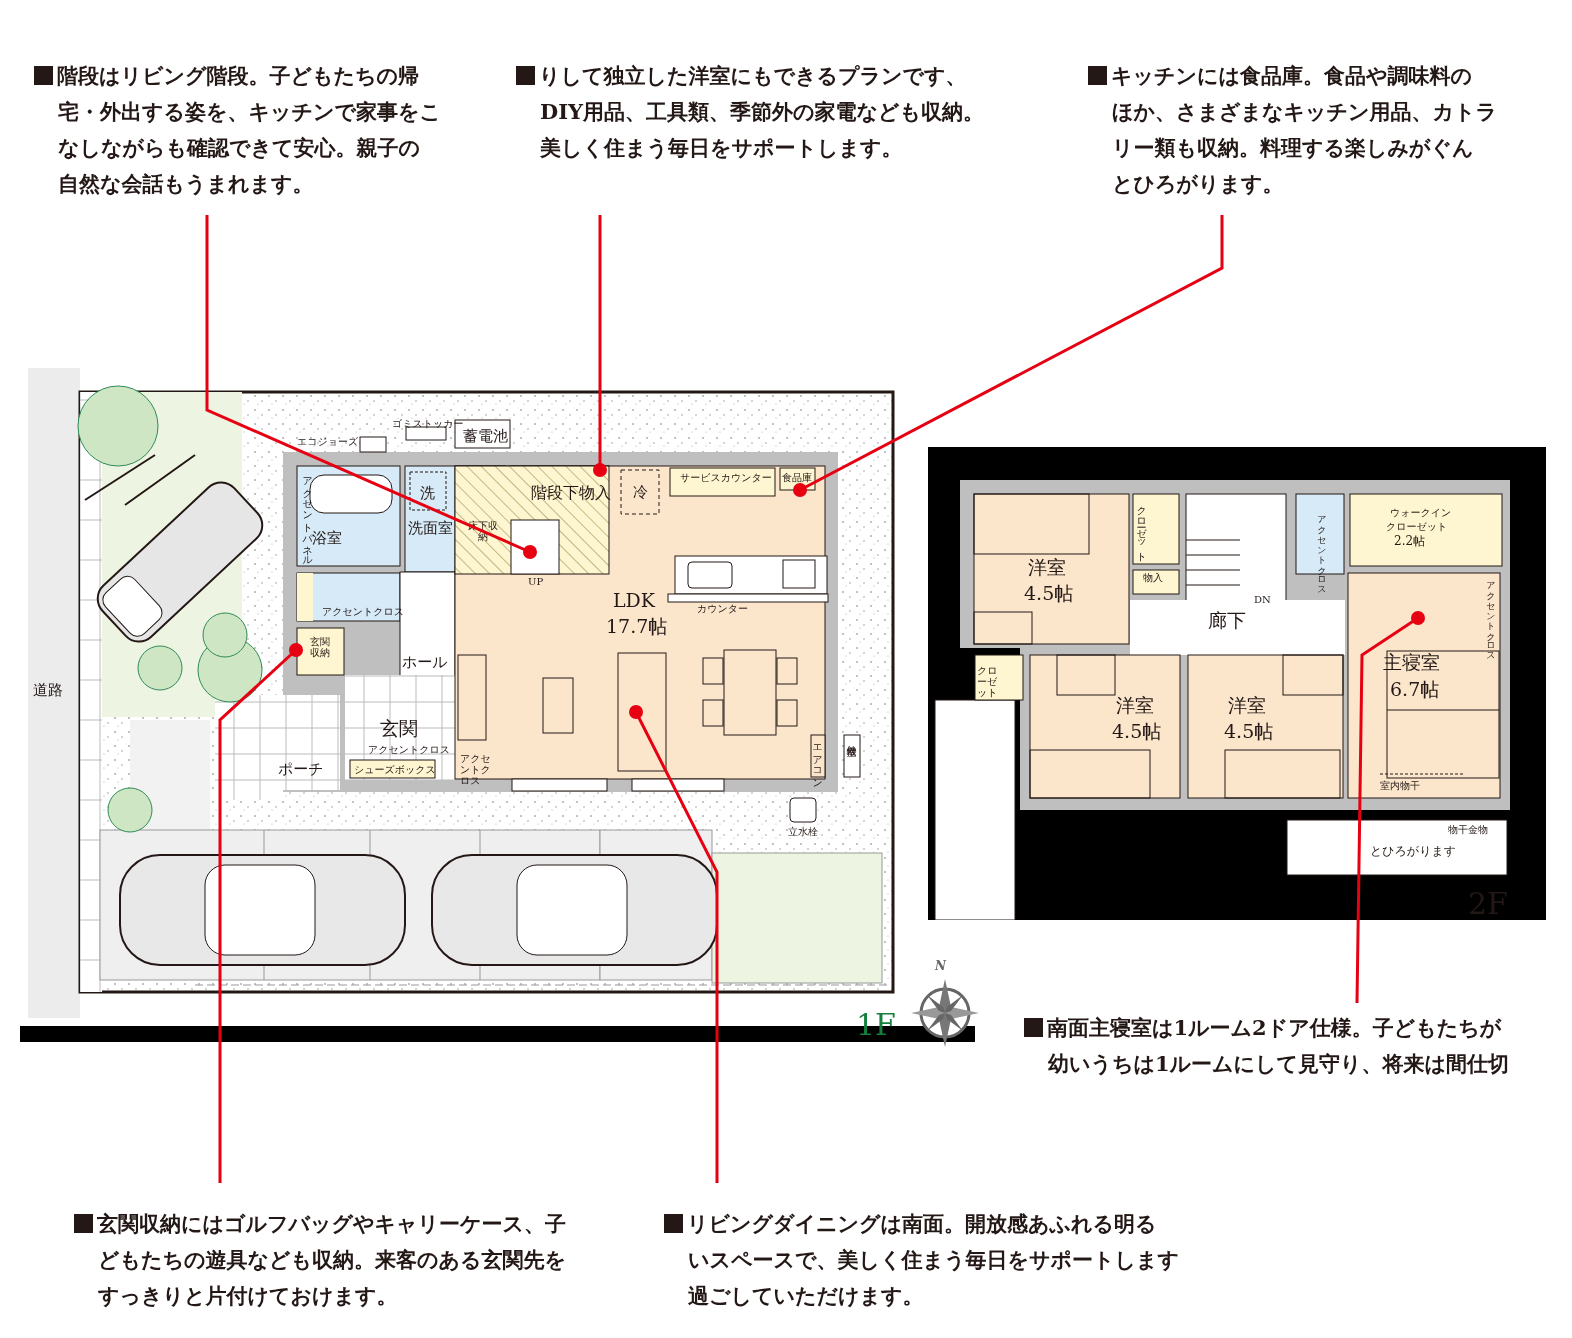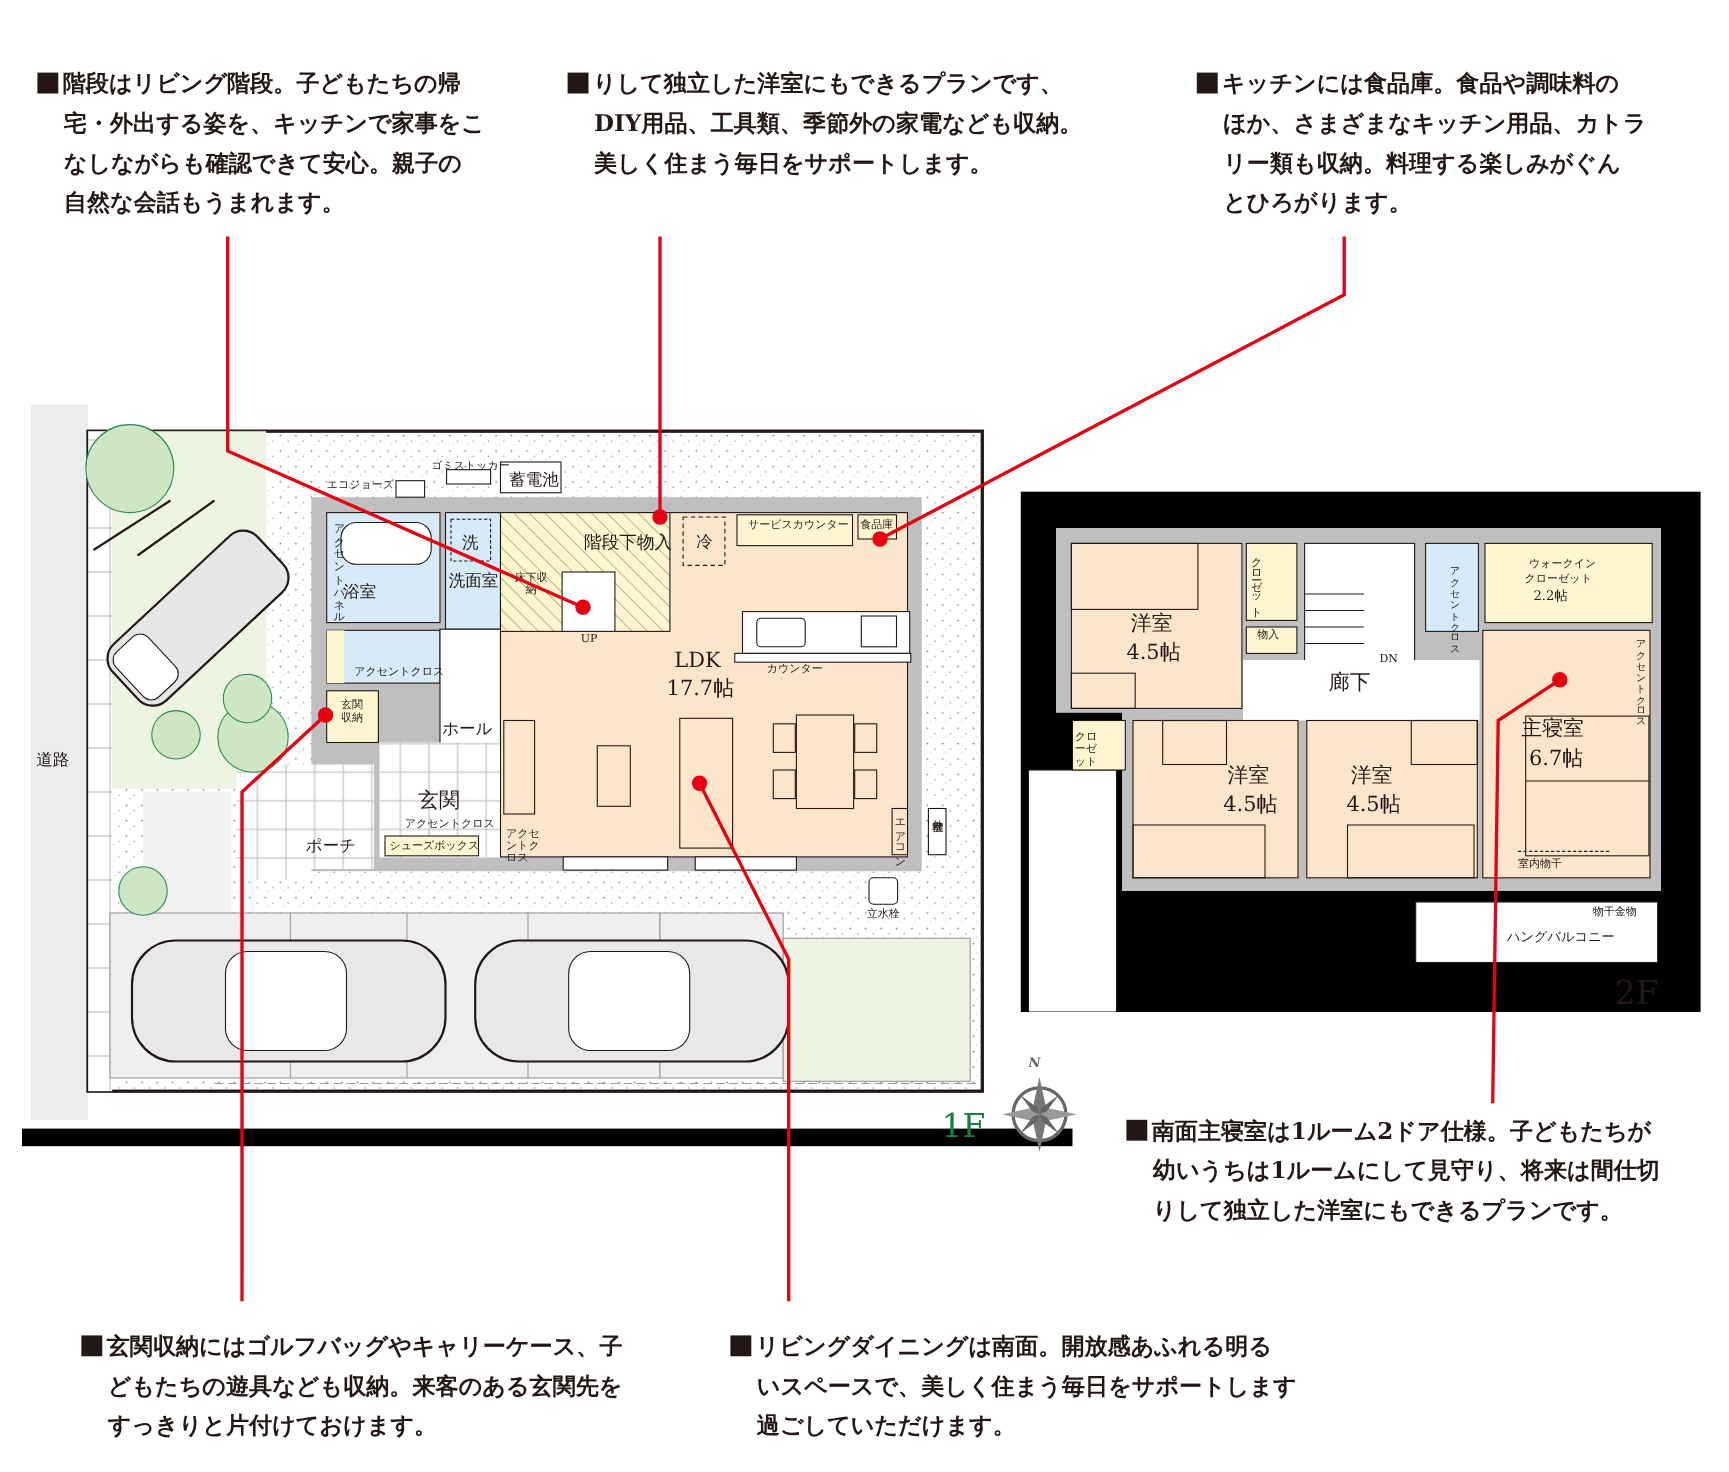--- a/index.html
+++ b/index.html
@@ -35,21 +35,20 @@
 <div class="note" style="left:1088px;top:58px;">
   <span class="line"><span class="sq"></span><span>キッチンには食品庫。食品や調味料の</span></span>
   <span class="line indent">ほか、さまざまなキッチン用品、カトラ</span>
   <span class="line indent">リー類も収納。料理する楽しみがぐん</span>
   <span class="line indent">とひろがります。</span>
 </div>
 
 <div class="note" style="left:1024px;top:1010px;">
   <span class="line"><span class="sq"></span><span>南面主寝室は1ルーム2ドア仕様。子どもたちが</span></span>
   <span class="line indent">幼いうちは1ルームにして見守り、将来は間仕切</span>
-  <span class="line indent">りして独立した洋室にもできるプランです。</span>
 </div>
 
 <div class="note" style="left:74px;top:1206px;">
   <span class="line"><span class="sq"></span><span>玄関収納にはゴルフバッグやキャリーケース、子</span></span>
   <span class="line indent">どもたちの遊具なども収納。来客のある玄関先を</span>
   <span class="line indent">すっきりと片付けておけます。</span>
 </div>
 
 <div class="note" style="left:664px;top:1206px;">
   <span class="line"><span class="sq"></span><span>リビングダイニングは南面。開放感あふれる明る</span></span>
@@ -277,21 +276,21 @@
   <span class="lbl sm vt" style="left:557px;top:128px;font-size:9px;">アクセントクロス</span>
   <span class="lbl lg" style="left:455px;top:205px;">主寝室</span>
   <span class="lbl lg" style="left:462px;top:232px;">6.7帖</span>
   <span class="lbl sm" style="left:452px;top:333px;">室内物干</span>
   <span class="lbl sm" style="left:49px;top:218px;width:28px;white-space:normal;">クローゼット</span>
   <span class="lbl lg" style="left:188px;top:248px;">洋室</span>
   <span class="lbl lg" style="left:184px;top:274px;">4.5帖</span>
   <span class="lbl lg" style="left:300px;top:248px;">洋室</span>
   <span class="lbl lg" style="left:296px;top:274px;">4.5帖</span>
   <span class="lbl sm" style="left:520px;top:377px;">物干金物</span>
-  <span class="lbl sm" style="left:442px;top:398px;font-size:12px;">ハングバルコニー</span>
+  <span class="lbl sm" style="left:442px;top:398px;font-size:12px;">とひろがります</span>
   <span class="lbl" style="left:540px;top:440px;font-size:30px;color:#231815;">2F</span>
 </div>
 
 <svg width="1572" height="1338" style="pointer-events:none;">
   <g stroke="#e60012" stroke-width="3" fill="none">
 
     <polyline points="207,215 207,410 530,552"></polyline>
 
     <polyline points="600,215 600,470"></polyline>
 

